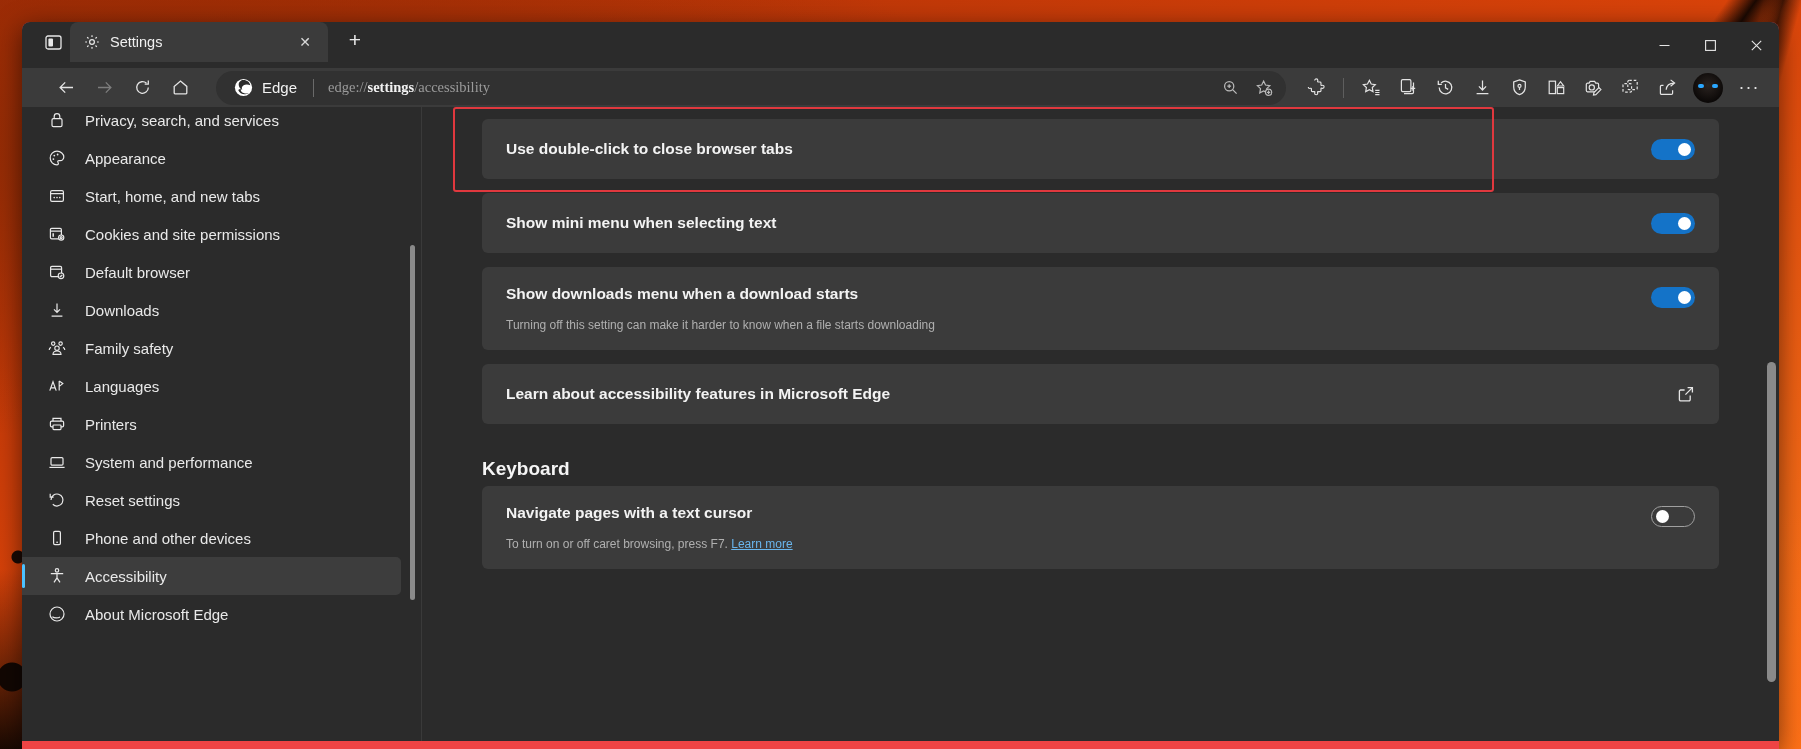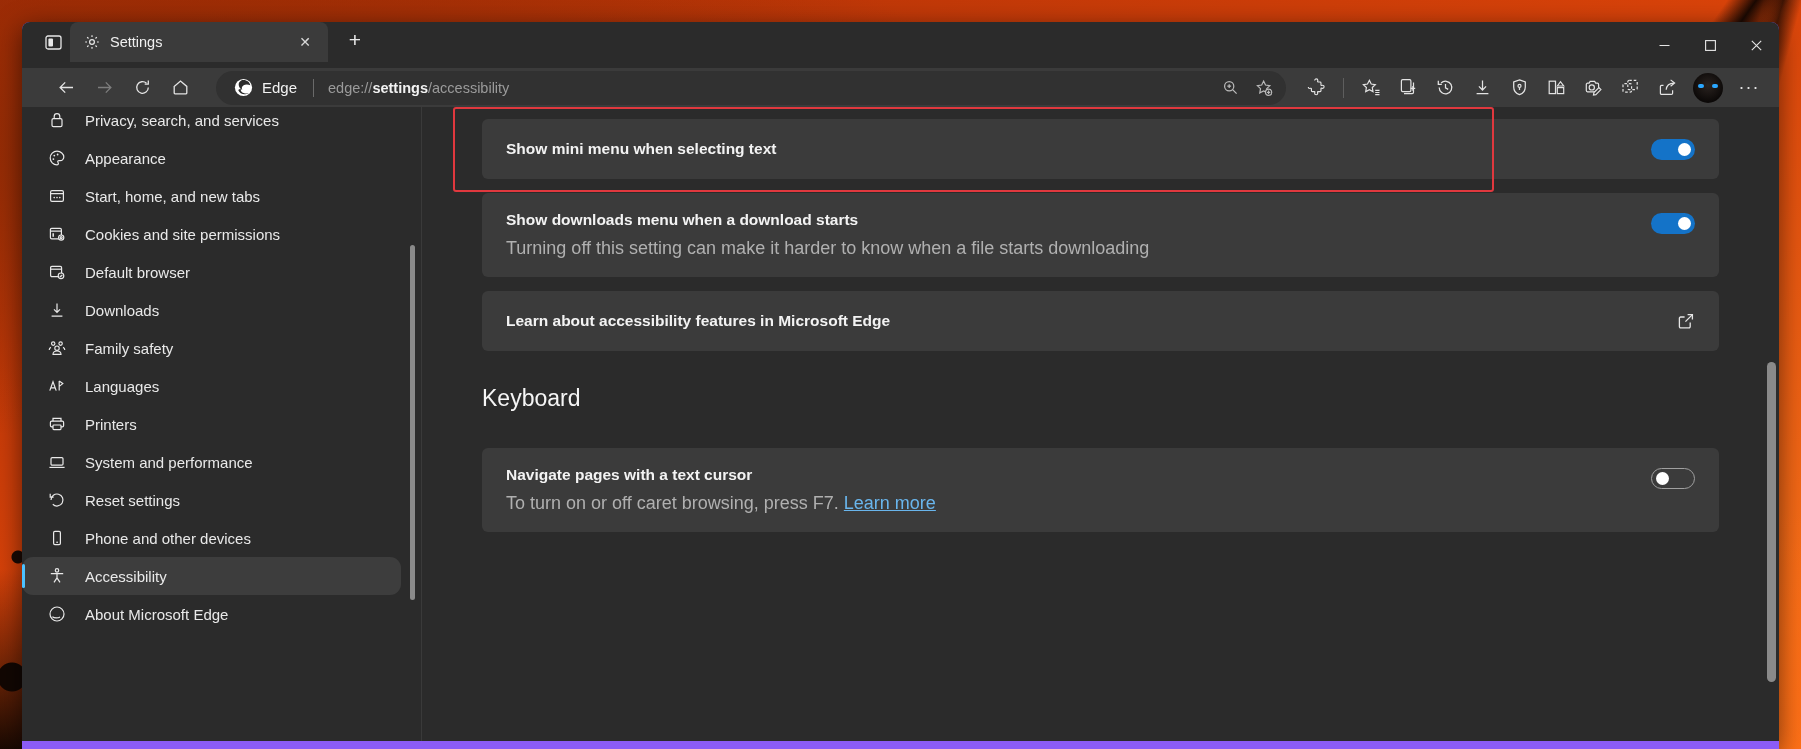--- a/index.html
+++ b/index.html
@@ -28,21 +28,21 @@
   #desktop .branch {
     position:absolute; right:0; top:0; width:260px; height:220px;
     background:
       linear-gradient(125deg, rgba(10,4,2,0) 45%, rgba(10,4,2,.92) 52%, rgba(10,4,2,0) 60%),
       linear-gradient(105deg, rgba(10,4,2,0) 70%, rgba(10,4,2,.7) 76%, rgba(10,4,2,0) 82%);
   }
 
   
   #window {
     position:absolute; left:22px; top:22px; width:1757px; height:727px;
-    background:#8b5cf6; border-radius:8px 8px 0 0; overflow:hidden;
+    background:#ef4444; border-radius:8px 8px 0 0; overflow:hidden;
     box-shadow:0 6px 26px rgba(0,0,0,.55);
   }
 
   
   #tabstrip {
     height:46px; background:#2b2b2b; display:flex; align-items:flex-end;
     position:relative;
   }
   .tabstrip-left { display:flex; align-items:center; padding:0 8px 6px 14px; }
   .icon-btn {
@@ -72,21 +72,21 @@
              border-radius:5px; color:#e3e3e3; }
   .nav-btn.disabled { color:#7d7d7d; }
 
   #omnibox {
     flex:1; height:34px; margin:0 10px 0 16px; background:#313131;
     border-radius:17px; display:flex; align-items:center; padding:0 6px 0 18px;
     font-size:14.5px; position:relative;
   }
   .edge-badge { display:flex; align-items:center; gap:9px; color:#f2f2f2; font-size:15px; }
   .omni-sep { width:1px; height:18px; background:#6a6a6a; margin:0 14px 0 16px; }
-  .omni-url { color:#9b9b9b; flex:1; white-space:nowrap; overflow:hidden; }
+  .omni-url { color:#9b9b9b; flex:1; white-space:nowrap; overflow:hidden;font-family:Liberation Serif, serif; }
   .omni-url b { color:#f2f2f2; font-weight:600; }
   .omni-actions { display:flex; align-items:center; gap:2px; }
   .omni-btn { width:32px; height:32px; display:flex; align-items:center; justify-content:center;
               border-radius:16px; color:#b9b9b9; }
 
   .tb-icons { display:flex; align-items:center; gap:1px; }
   .tb-btn { width:36px; height:36px; display:flex; align-items:center; justify-content:center;
             border-radius:5px; color:#e3e3e3; }
   .tb-divider { width:1px; height:20px; background:#5e5e5e; margin:0 8px; }
   #avatar {
@@ -107,21 +107,21 @@
   
   #sidebar {
     width:400px; background:#2b2b2b; position:relative; overflow:hidden;
     border-right:1px solid #3a3a3a;
   }
   .side-item {
     display:flex; align-items:center; gap:17px; height:38px;
     padding:0 12px 0 24px; margin:0 20px 0 0;
     color:#e9e9e9; font-size:15px; border-radius:0 5px 5px 0; position:relative;
   }
-  .side-item.active { background:#3d3d3d;border-radius:11px; }
+  .side-item.active { background:#3d3d3d; }
   .side-item.active:before {
     content:""; position:absolute; left:0; top:7px; bottom:7px; width:3px;
     background:#4cc2ff; border-radius:2px;
   }
   .side-ico { width:22px; height:22px; display:flex; align-items:center; justify-content:center; color:#e9e9e9; flex:none; }
   .side-label { white-space:nowrap; }
   #sidebar-scroll {
     position:absolute; right:6px; top:138px; width:5px; height:355px;
     background:#8a8a8a; border-radius:3px;
   }
@@ -129,39 +129,39 @@
   
   #main { flex:1; position:relative; overflow:hidden; background:#2b2b2b; }
   #main-inner { padding:12px 0 0 0; }
   .card {
     margin:0 60px 14px 60px; background:#3b3b3b; border-radius:6px;
     padding:18px 24px; display:flex; align-items:center; gap:16px;
     min-height:60px;
   }
   .card .texts { flex:1; }
   .card .t1 { color:#f3f3f3; font-size:15.5px; font-weight:600; }
-  .card .t2 { color:#b0b0b0; font-size:18px; margin-top:9px; }
+  .card .t2 { color:#b0b0b0; font-size:12px; margin-top:15px; }
   .card .t2 a { color:#69b5ec; text-decoration:underline; }
 
   
   .toggle { width:44px; height:21px; border-radius:11px; position:relative; flex:none; }
   .toggle.on { background:#1473c8; }
   .toggle.on:after {
     content:""; position:absolute; right:4px; top:4px; width:13px; height:13px;
     background:#fff; border-radius:50%;
   }
   .toggle.off { background:transparent; border:1px solid #a0a0a0; }
   .toggle.off:after {
     content:""; position:absolute; left:4px; top:3px; width:13px; height:13px;
     background:#fff; border-radius:50%;
   }
   .ext-ico { color:#e6e6e6; display:flex; align-items:center; flex:none; }
 
   .section-h {
-    margin:34px 60px 36px 60px; color:#f5f5f5; font-size:23px; font-weight:400;
+    margin:34px 60px 6px 60px; color:#f5f5f5; font-size:19px; font-weight:700;
   }
 
   
   #annot {
     position:absolute; left:31px; top:0px; width:1041px; height:85px;
     border:2px solid #e0383e; border-radius:3px; pointer-events:none;
   }
 
   
   #page-scroll-track {
@@ -504,20 +504,26 @@
           <span class="side-label">About Microsoft Edge</span>
         </div>
 
       </div>
       <div id="sidebar-scroll"></div>
     </div>
 
     <div id="main">
       <div id="main-inner">
 
+        <div class="card">
+          <div class="texts">
+            <div class="t1">Use double-click to close browser tabs</div>
+          </div>
+          <div class="toggle on"></div>
+        </div>
 
         <div class="card">
           <div class="texts">
             <div class="t1">Show mini menu when selecting text</div>
           </div>
           <div class="toggle on"></div>
         </div>
 
         <div class="card" style="align-items:flex-start;">
           <div class="texts">

